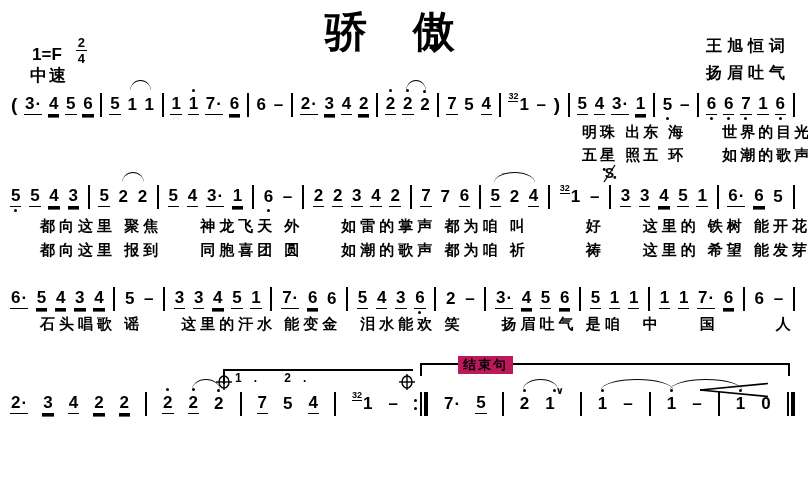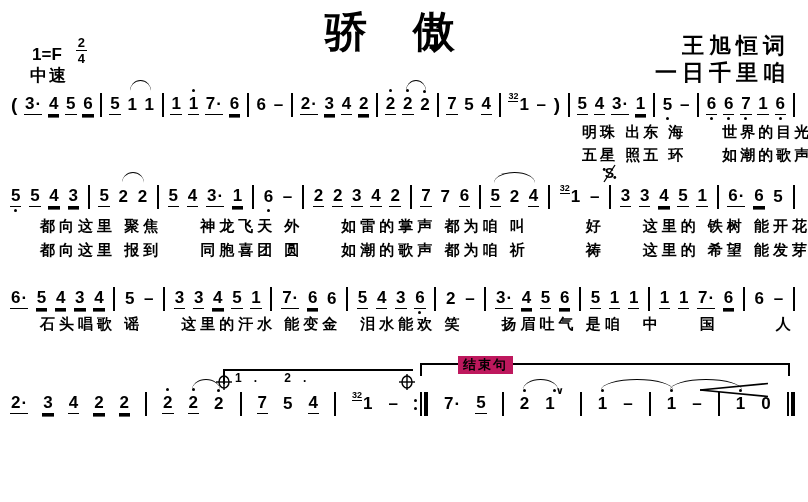--- a/index.html
+++ b/index.html
@@ -7,21 +7,21 @@
         font-family:"Liberation Sans","DejaVu Sans",sans-serif;overflow:hidden;}
   .title{position:absolute;top:4px;left:0;right:0;text-align:center;
          font-size:42px;font-weight:bold;letter-spacing:46px;padding-left:18px;
          font-family:"Liberation Serif","DejaVu Serif",serif;}
   .keyblock{position:absolute;left:32px;top:36px;display:flex;align-items:flex-end;gap:14px;
             font-size:17px;font-weight:bold;}
   .frac{display:inline-flex;flex-direction:column;align-items:center;font-size:13px;line-height:1;font-weight:bold;}
   .frac .top{border-bottom:1.6px solid #000;padding:0 2px 1px;}
   .frac .bot{padding-top:1px;}
   .tempo{position:absolute;left:30px;top:64px;font-size:17px;font-weight:bold;letter-spacing:2px;}
-  .credits{position:absolute;right:18px;top:32px;text-align:right;font-size:22px;font-weight:bold;
+  .credits{position:absolute;right:18px;top:32px;text-align:right;font-size:16px;font-weight:bold;
            line-height:27px;letter-spacing:5px;}
   
   .notes-row{position:absolute;left:10px;right:12px;display:flex;justify-content:space-between;align-items:flex-end;}
   .s1{top:86px}.s2{top:178px}.s3{top:280px}.s4{top:385px}
   .tok{display:flex;flex-direction:column;align-items:center;position:relative;}
   .zt{height:8px;display:flex;align-items:center;justify-content:center;}
   .zn{height:20px;font-size:17px;font-weight:bold;line-height:20px;display:flex;align-items:flex-end;padding:0 1px;}
   .zb{height:8px;display:flex;align-items:flex-start;justify-content:center;padding-top:2px;}
   .dot{width:3px;height:3px;border-radius:50%;background:#000;}
   .u1 .zn{border-bottom:1.7px solid #000;}
@@ -67,21 +67,21 @@
     <span>1=F</span>
     <span class="frac">
       <span class="top">2</span>
       <span class="bot">4</span>
     </span>
   </div>
   <div class="tempo">中速</div>
 
   <div class="credits">
     <div>王旭恒词</div>
-    <div>一日千里咱</div>
+    <div>扬眉吐气</div>
   </div>
 
   <div class="notes-row s1">
       <span class="tok paren">
         <span class="zt"></span>
         <span class="zn">(</span>
         <span class="zb"></span>
       </span>
       <span class="tok u1">
         <span class="zt"></span>

